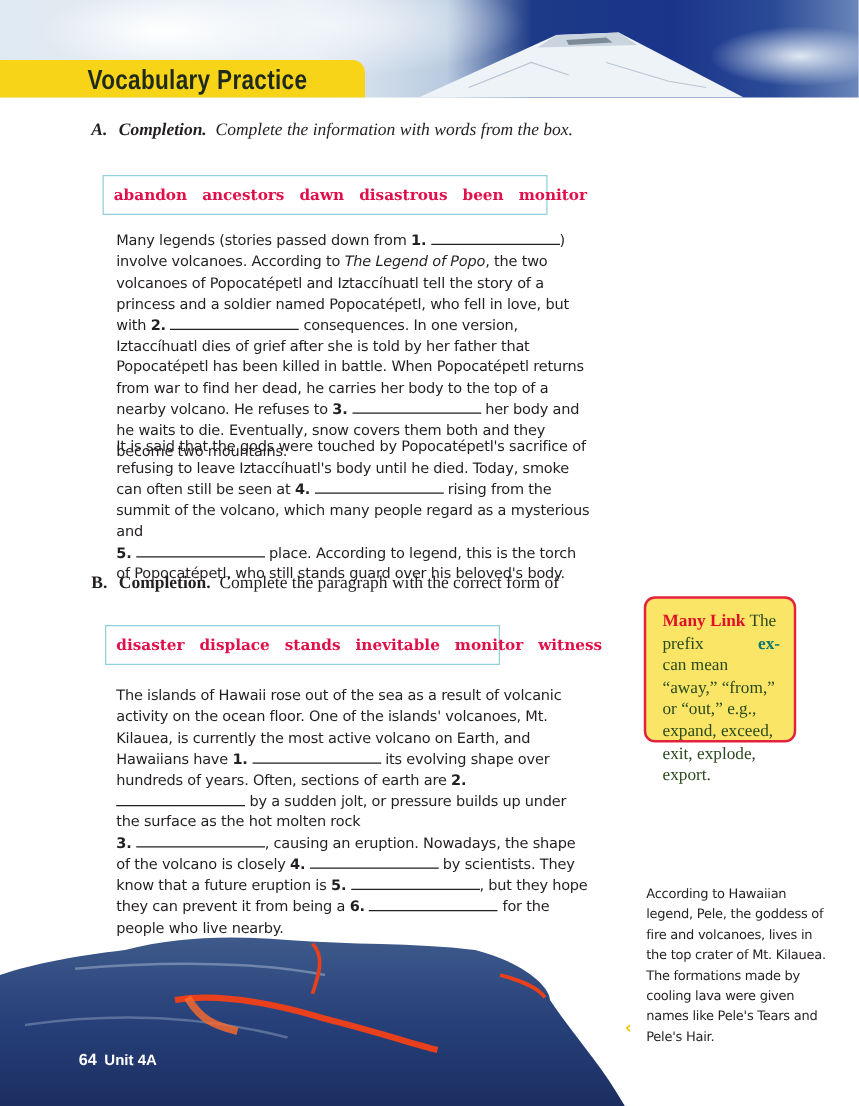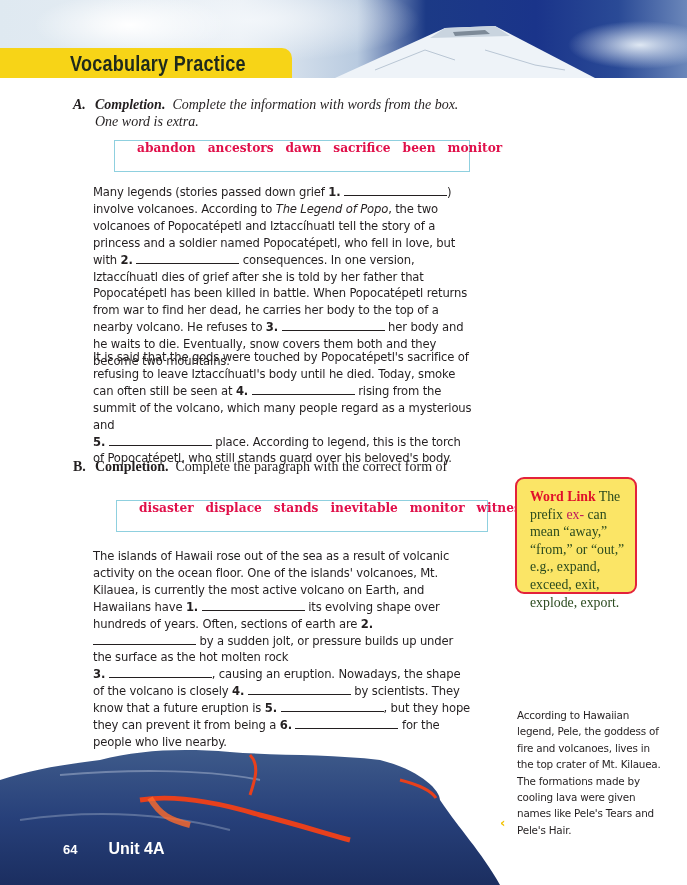--- a/index.html
+++ b/index.html
@@ -33,21 +33,21 @@
   .instr {
     position: absolute; left: 73px; font-family: "Liberation Serif", serif; font-size: 14px;
     line-height: 17px; color: #231f20;
   }
   .instr .letter { font-weight: bold; display: inline-block; width: 22px; }
   .instr .head { font-weight: bold; }
   .instr .line2 { padding-left: 22px; display: block; }
 
   .wordbox {
     position: absolute; border: 1.5px solid #8fd0df; height: 32px; box-sizing: border-box;
-    display: flex; padding-left: 22px; gap: 0; margin-left: 32px;
+    display: flex; align-items: center; padding-left: 8px; gap: 0;
   }
   .wordbox .word {
     font-family: "DejaVu Serif", serif; font-weight: bold; color: #e0104a; font-size: 12.2px;
     margin-right: 12px;
   }
 
   .para {
     position: absolute; left: 93px; width: 380px;
     font-family: "DejaVu Sans", sans-serif; font-size: 11.6px; line-height: 16.9px; color: #231f20;
     letter-spacing: -0.15px;
@@ -56,71 +56,70 @@
   .blank { display: inline-block; border-bottom: 1px solid #231f20; height: 11px; vertical-align: baseline; }
   .num { font-weight: bold; }
 
   .wordlink {
     position: absolute; left: 515px; top: 477px; width: 122px; height: 117px;
     background: #fbe566; border: 2px solid #e3223b; border-radius: 9px; box-sizing: border-box;
     padding: 9px 8px 0 13px; font-family: "Liberation Serif", serif; font-size: 13.8px; line-height: 17.6px;
     color: #2a4a1e;
   }
   .wordlink .wl-head { color: #e0102a; font-weight: bold; }
-  .wordlink .b { font-weight: normal; color: #be185d; }
+  .wordlink .b { font-weight: bold; color: #0f766e; margin-left: 40px; }
   .wordlink .i { }
 
   .caption {
     position: absolute; left: 517px; top: 707px; width: 150px;
     font-family: "DejaVu Sans", sans-serif; font-size: 10.4px; line-height: 16.4px; color: #231f20;
     letter-spacing: -0.2px;
   }
   .caption-arrow {
     position: absolute; left: 500px; top: 815px; color: #f2c200; font-size: 13px; font-weight: bold;
   }
 
   .lava { position: absolute; left: 0; top: 740px; width: 687px; height: 145px; }
   .pagefoot {
     position: absolute; left: 63px; top: 840px; color: #ffffff;
     font-family: "Liberation Sans", sans-serif; font-weight: bold; font-size: 12px;
   }
   .pagefoot .pn { font-size: 13px; margin-right: 6px; }
-  .pagefoot .unit { font-size: 16px; margin-left: 25px; }
+  .pagefoot .unit { font-size: 12px; }
 </style>
 </head>
 <body>
 
 <div class="banner"></div>
 <svg class="mountain" viewBox="0 0 260 58">
   <polygon points="0,58 110,8 160,6 260,58" fill="#eef3f8"></polygon>
   <polygon points="110,8 160,6 175,16 95,18" fill="#c9d4df"></polygon>
   <polygon points="118,12 150,10 155,14 120,16" fill="#7d8a98"></polygon>
   <polyline points="40,50 90,30 120,40" fill="none" stroke="#b9c6d4" stroke-width="1"></polyline>
   <polyline points="150,30 200,45 230,50" fill="none" stroke="#b9c6d4" stroke-width="1"></polyline>
 </svg>
 <div class="title-tab"></div>
 <div class="title-text">Vocabulary Practice</div>
 
 <div class="instr" style="top:96px;font-style:italic;">
   <span class="letter">A.</span><span class="head">Completion.</span>&nbsp;&nbsp;<span>Complete the information with words from the box.</span>
-  <span class="line2">One word is extra.</span>
 </div>
 
 <div class="wordbox" style="left:82px; top:140px; width:356px;">
   <span class="word">abandon</span>
   <span class="word">ancestors</span>
   <span class="word">dawn</span>
-  <span class="word">sacrifice</span>
+  <span class="word">disastrous</span>
   <span class="word">been</span>
   <span class="word">monitor</span>
 </div>
 
 <div class="para" style="top:184px;">
   <p>
-    <span>Many legends (stories passed down grief </span><span class="num">1.</span>
+    <span>Many legends (stories passed down from </span><span class="num">1.</span>
     <span class="blank" style="width:103px;"></span><span>)</span><br>
     <span>involve volcanoes. According to </span><i>The Legend of Popo</i><span>, the two volcanoes of Popocatépetl and Iztaccíhuatl tell the story of a princess and a soldier named Popocatépetl, who fell in love, but with </span><span class="num">2.</span>
     <span class="blank" style="width:103px;"></span>
     <span>consequences. In one version, Iztaccíhuatl dies of grief after she is told by her father that Popocatépetl has been killed in battle. When Popocatépetl returns from war to find her dead, he carries her body to the top of a nearby volcano. He refuses to </span><span class="num">3.</span>
     <span class="blank" style="width:103px;"></span><span> her body and he waits to die. Eventually, snow covers them both and they become two mountains.</span>
   </p>
 </div>
 
 <div class="para" style="top:349px;">
   <p>
@@ -128,21 +127,21 @@
     <span class="blank" style="width:103px;"></span><span> rising from the summit of the volcano, which many people regard as a mysterious and</span><br>
     <span class="num">5.</span>
     <span class="blank" style="width:103px;"></span><span> place. According to legend, this is the torch of Popocatépetl, who still stands guard over his beloved's body.</span>
   </p>
 </div>
 
 <div class="instr" style="top:458px;">
   <span class="letter">B.</span><span class="head">Completion.</span>&nbsp;&nbsp;<span>Complete the paragraph with the correct form of</span>
 </div>
 
-<div class="wordbox" style="left:84px; top:500px; width:372px;">
+<div class="wordbox" style="left:84px; top:500px; width:316px;">
   <span class="word">disaster</span>
   <span class="word">displace</span>
   <span class="word">stands</span>
   <span class="word">inevitable</span>
   <span class="word">monitor</span>
   <span class="word">witness</span>
 </div>
 
 <div class="para" style="top:548px;">
   <p>
@@ -151,21 +150,21 @@
     <span class="blank" style="width:103px;"></span><span> by a sudden jolt, or pressure builds up under the surface as the hot molten rock</span><br>
     <span class="num">3.</span>
     <span class="blank" style="width:103px;"></span><span>, causing an eruption. Nowadays, the shape of the volcano is closely </span><span class="num">4.</span>
     <span class="blank" style="width:103px;"></span><span> by scientists. They know that a future eruption is </span><span class="num">5.</span>
     <span class="blank" style="width:103px;"></span><span>, but they hope they can prevent it from being a </span><span class="num">6.</span>
     <span class="blank" style="width:103px;"></span><span> for the people who live nearby.</span>
   </p>
 </div>
 
 <div class="wordlink">
-  <span class="wl-head">Word Link</span><span> The prefix </span><span class="b">ex-</span><span> can mean “away,” “from,” or “out,” e.g., </span><span class="i">expand, exceed, exit, explode, export.</span>
+  <span class="wl-head">Many Link</span><span> The prefix </span><span class="b">ex-</span><span> can mean “away,” “from,” or “out,” e.g., </span><span class="i">expand, exceed, exit, explode, export.</span>
 </div>
 
 <div class="caption">According to Hawaiian legend, Pele, the goddess of fire and volcanoes, lives in the top crater of Mt. Kilauea. The formations made by cooling lava were given names like Pele's Tears and Pele's Hair.</div>
 <div class="caption-arrow">‹</div>
 
 <svg class="lava" viewBox="0 0 687 145" preserveAspectRatio="none">
   <defs>
     <linearGradient id="lavaG" x1="0" y1="0" x2="0" y2="1">
       <stop offset="0" stop-color="#3e5a8a"></stop>
       <stop offset="0.5" stop-color="#27407a"></stop>

